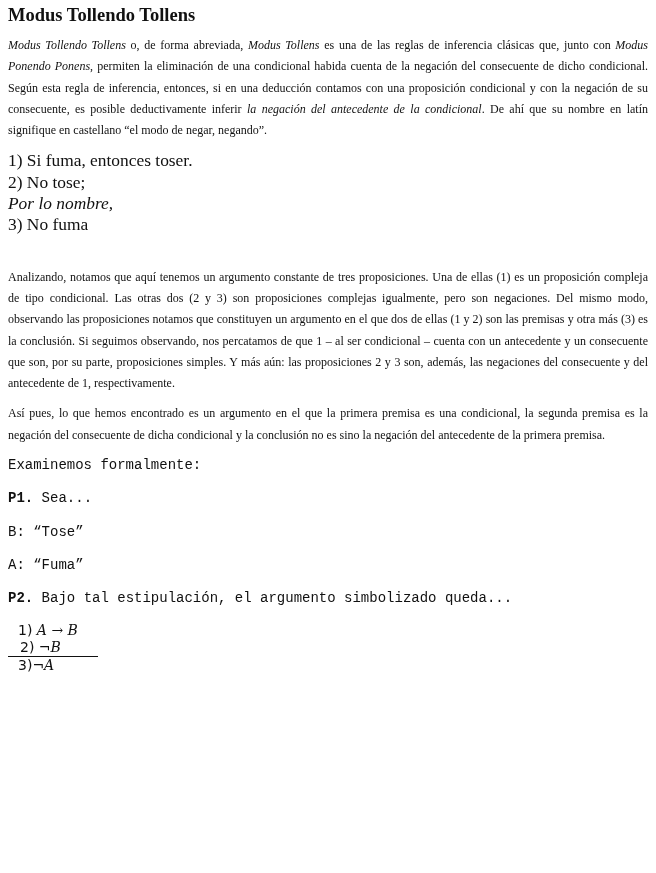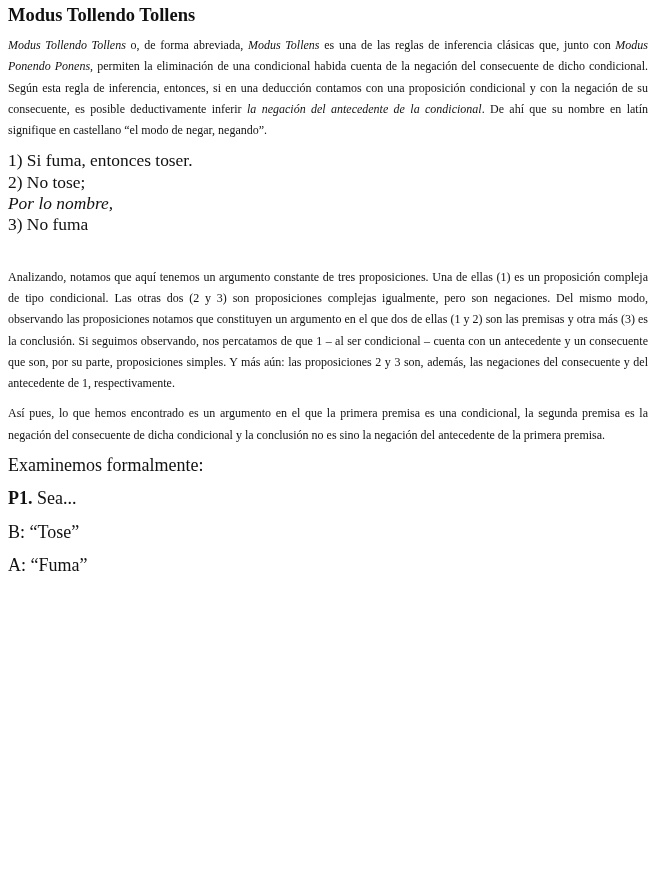--- a/index.html
+++ b/index.html
@@ -15,21 +15,21 @@
   }
   p {
     margin: 0; font-family: "Liberation Serif", serif;
     font-size: 12px; line-height: 21.3px; text-align: justify;
   }
   .para { margin-bottom: 9px; }
   .list { margin: 0 0 9px 0; }
   .list div { font-family: Liberation Serif, serif; font-size: 17.4px; line-height: 21.3px; }
   .gap-big { height: 22px; }
   em { font-style: italic; }
-  .block { font-family: Liberation Serif, serif; font-size: 18px; line-height: 21.3px; margin-bottom: 12px; }
+  .block { font-family: Liberation Mono, monospace; font-size: 14px; line-height: 21.3px; margin-bottom: 12px; }
   .bold { font-weight: bold; }
   .formal { margin-top: 6px; font-family: "DejaVu Sans", sans-serif; font-size: 14px; line-height: 17px; }
   .formal .row { padding-left: 10px; }
   .formal .math { font-family: "DejaVu Serif", serif; font-style: italic; }
   .formal .underline { border-bottom: 1px solid #111; width: 90px; padding-bottom: 0px; }
   .formal .row2 { padding-left: 12px; }
 </style>
 </head>
 <body>
 
@@ -51,14 +51,22 @@
 
   <p class="para">Así pues, lo que hemos encontrado es un argumento en el que la primera premisa es una condicional, la segunda premisa es la negación del consecuente de dicha condicional y la conclusión no es sino la negación del antecedente de la primera premisa.</p>
 
   <div class="block">Examinemos formalmente:</div>
 
   <div class="block"><span class="bold">P1.</span><span> Sea...</span></div>
 
   <div class="block">B: “Tose”</div>
   <div class="block">A: “Fuma”</div>
 
+  <div class="block"><span class="bold">P2.</span><span> Bajo tal estipulación, el argumento simbolizado queda...</span></div>
 
+  <div class="formal">
+    <div class="row"><span>1) </span><span class="math">A → B</span></div>
+    <div class="underline">
+      <div class="row2"><span>2) </span><span class="math">¬B</span></div>
+    </div>
+    <div class="row"><span>3)</span><span class="math">¬A</span></div>
+  </div>
 </div>
 
 </body></html>

